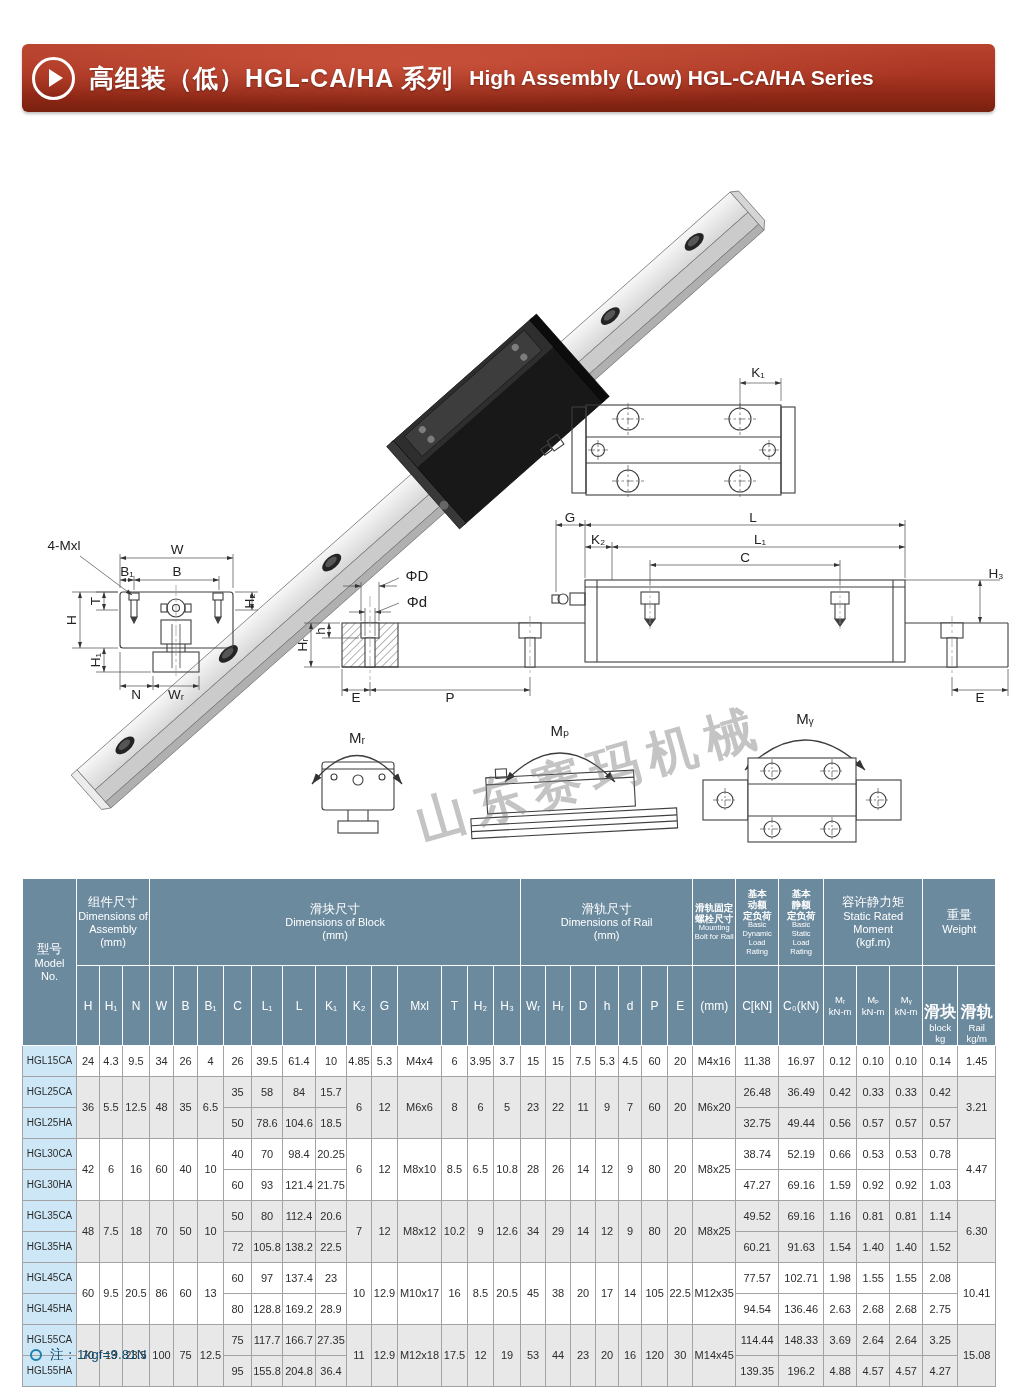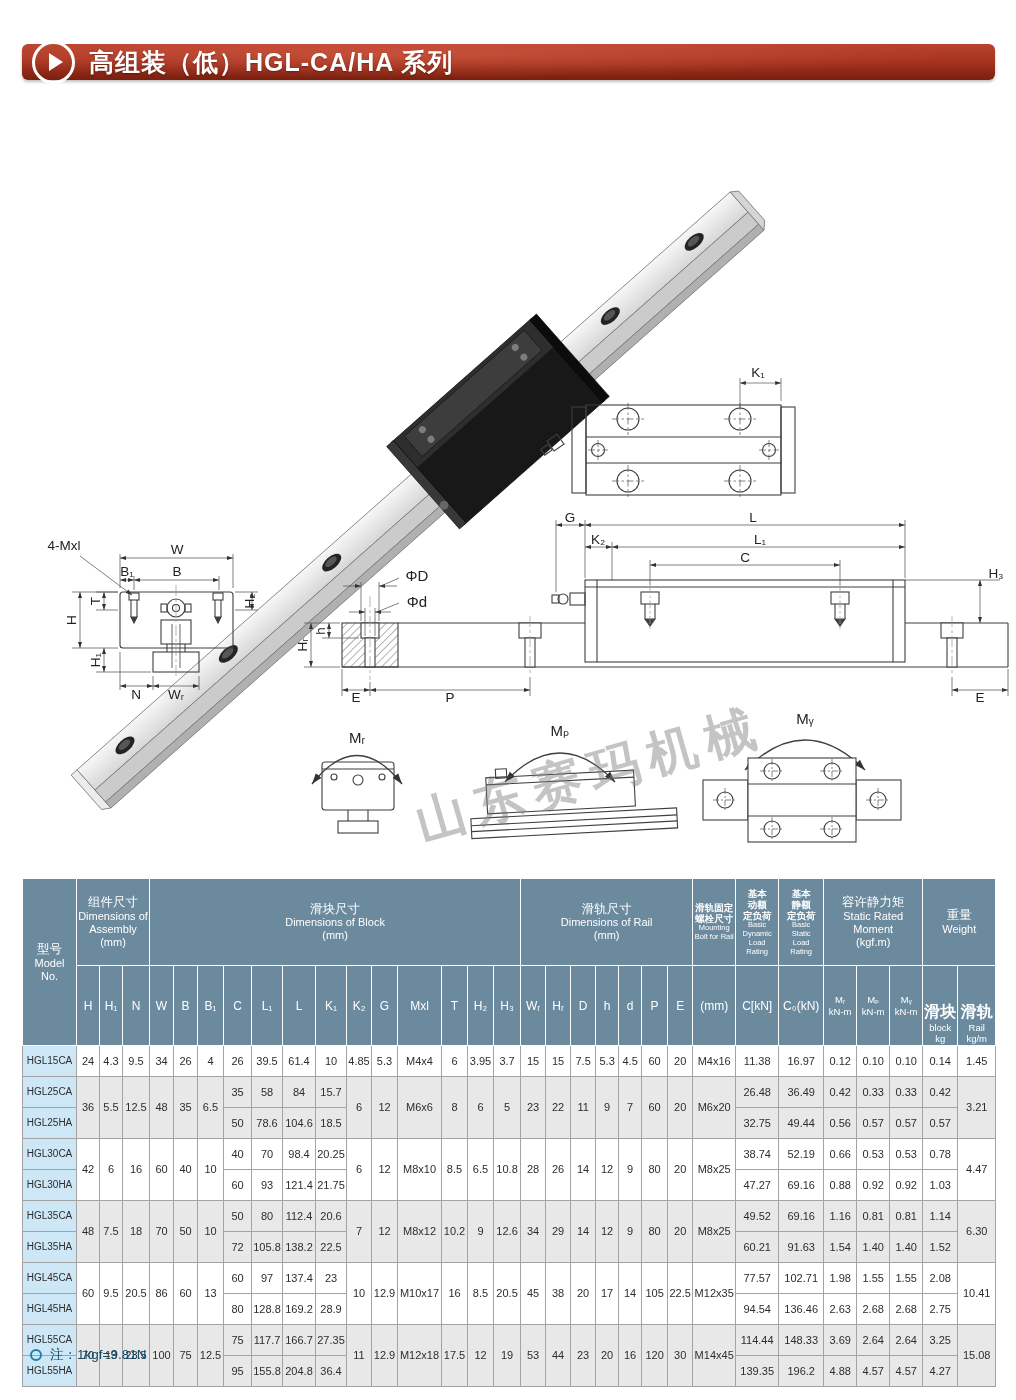--- a/index.html
+++ b/index.html
@@ -1,20 +1,20 @@
 <!DOCTYPE html>
 <html><head>
 <meta charset="utf-8">
 <style>
   html,body{margin:0;padding:0;}
   body{width:1016px;height:1400px;background:#fdfbfa;font-family:"Liberation Sans","DejaVu Sans",sans-serif;position:relative;overflow:hidden;}
   .page{position:absolute;inset:0;background:#ffffff;}
 
   
-  .banner{position:absolute;top:44px;left:22px;right:21px;height:36px;border-radius:6px;
+  .banner{position:absolute;top:44px;left:22px;right:21px;height:68px;border-radius:6px;
     background:radial-gradient(ellipse at 40% 30%, rgba(255,130,100,.30), rgba(0,0,0,0) 65%),
                linear-gradient(180deg,#b8432e 0%,#a83522 45%,#8c2615 80%,#78200f 100%);
     display:flex;align-items:center;box-shadow:0 2px 3px rgba(0,0,0,.25);}
   .play-badge{width:37px;height:37px;border:3px solid #fff;border-radius:50%;margin-left:10px;
     display:flex;align-items:center;justify-content:center;flex:0 0 auto;}
   .play-badge .tri{width:0;height:0;border-left:14px solid #fff;border-top:9px solid transparent;border-bottom:9px solid transparent;margin-left:4px;}
   .banner .zh{color:#fff;font-size:25px;font-weight:bold;margin-left:14px;letter-spacing:1px;text-shadow:0 1px 2px rgba(0,0,0,.35);}
   .banner .en{color:#fff;font-size:21px;font-weight:bold;margin-left:16px;text-shadow:0 1px 2px rgba(0,0,0,.35);}
 
   
@@ -52,20 +52,21 @@
 </head>
 <body>
 
 <div class="page">
 
   <div class="banner">
     <div class="play-badge">
         <div class="tri"></div>
       </div>
     <span class="zh">高组装（低）HGL-CA/HA 系列</span>
+    <span class="en">High Assembly (Low) HGL-CA/HA Series</span>
   </div>
 
   <div class="diagrams">
     <svg width="1016" height="736" viewBox="0 0 1016 736">
       <defs>
         <marker id="ar" viewBox="0 0 10 8" markerWidth="9" markerHeight="7" refX="9.5" refY="4" orient="auto-start-reverse">
           <path d="M0,0.8L9.5,4L0,7.2Z" fill="#333"></path>
         </marker>
         <pattern id="hat" width="5.5" height="5.5" patternUnits="userSpaceOnUse" patternTransform="rotate(45)">
           <rect width="5.5" height="5.5" fill="#fff"></rect>
@@ -674,21 +675,21 @@
             <td rowspan="2">4.47</td>
           </tr>
           <tr>
             <td class="model">HGL30HA</td>
             <td>60</td>
             <td>93</td>
             <td>121.4</td>
             <td>21.75</td>
             <td>47.27</td>
             <td>69.16</td>
-            <td>0.88</td>
+            <td>1.59</td>
             <td>0.92</td>
             <td>0.92</td>
             <td>1.03</td>
           </tr>
           <tr class="alt">
             <td class="model">HGL35CA</td>
             <td rowspan="2">48</td>
             <td rowspan="2">7.5</td>
             <td rowspan="2">18</td>
             <td rowspan="2">70</td>

